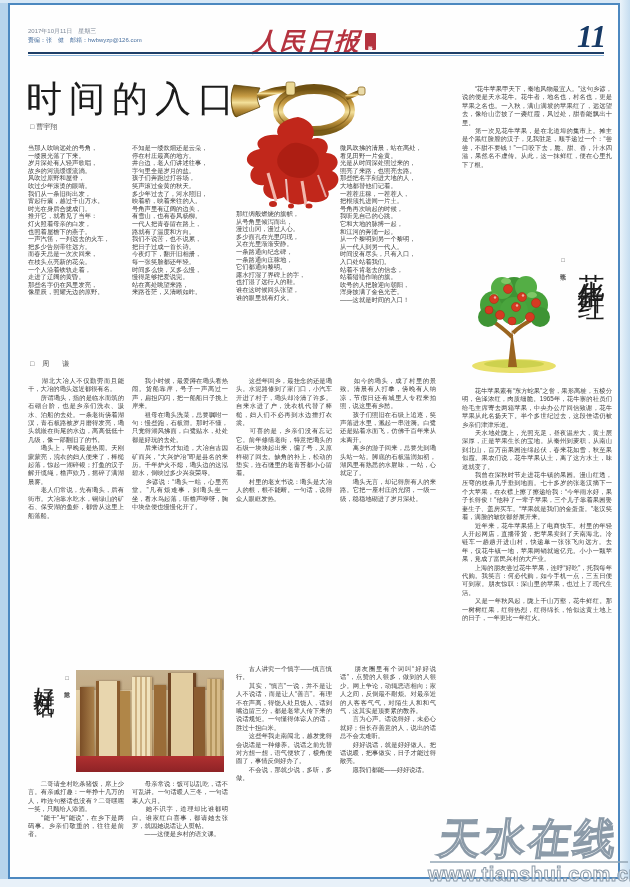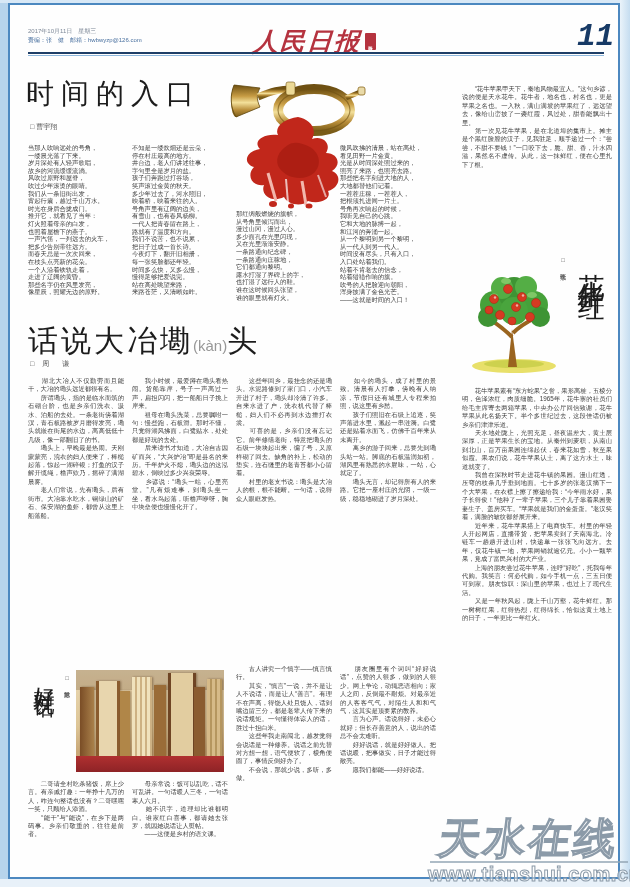--- a/index.html
+++ b/index.html
@@ -29,27 +29,27 @@
     width:11px; height:17px; background:#b5333f; color:#fff; font-size:4.5px;
     writing-mode:vertical-rl; text-orientation:upright; line-height:11px; text-align:center;
     border-radius:1px;
   }
   .section-box {
     left:469px; top:24px; background:#173a66; padding:3px 9px;
     font-size:15px; font-weight:bold; letter-spacing:4px; color:#cf1322;
     text-shadow:-1px 0 #fff,1px 0 #fff,0 -1px #fff,0 1px #fff;
   }
   .page-num {
-    left:567px; top:14px; font-family:Liberation Mono, monospace; font-style:italic;
+    left:567px; top:14px; font-family:Liberation Serif, serif; font-style:italic;
     font-weight:bold; font-size:31px; color:#173a66;
   }
   .header-rule { left:18px; top:47px; width:576px; height:1px;
     border-top:2px solid #1e3e67; border-bottom:1px solid #8fb8dd; }
   
-  .a1-title { left:16px; top:70px; font-size:28px; color:#1c1c1c; letter-spacing:7px; }
+  .a1-title { left:16px; top:70px; font-size:36px; color:#1c1c1c; letter-spacing:7px; }
   .author   { font-size:7px; color:#555; }
   .a1-author{ left:20px; top:117px; }
   .a2-title { left:18px; top:316px; font-size:30px; color:#1c1c1c; letter-spacing:3px; }
   .a2-title .pinyin { font-size:15px; color:#979797; letter-spacing:0; }
   .a2-author{ left:20px; top:354px; letter-spacing:3px; }
   .vtitle { writing-mode:vertical-rl; text-orientation:upright; color:#1c1c1c; }
   .vauthor{ writing-mode:vertical-rl; text-orientation:upright; font-size:6px; color:#555; }
   .a3-title { left:20px; top:666px; font-size:21px; letter-spacing:3px; height:110px; }
   .a3-author{ left:52px; top:670px; }
   .hn-title { left:563px; top:247px; font-size:27px; letter-spacing:7px; height:135px; }
@@ -198,21 +198,20 @@
 从一个黎明到另一个黎明，
 从一代人到另一代人。
 时间没有尽头，只有入口，
 入口处站着我们。
 站着不肯老去的信念，
 站着猎猎作响的旗。
 吹号的人把脸迎向朝阳，
 浑身披满了金色光芒。
 ——这就是时间的入口！</div>
 
-  <div class="abs a2-title"><span>话说大冶墈</span><span class="pinyin">(kàn)</span><span>头</span></div>
   <div class="abs author a2-author">□ 周　谦</div>
 
   <div class="abs prose col" style="left:18px;  top:372px; height:282px;">　　湖北大冶人不仅勤劳而且能干，大冶的墈头远近都很有名。
 　　所谓墈头，指的是临水而筑的石砌台阶，也是乡亲们洗衣、汲水、泊船的去处。一条老街傍着湖汊，青石板路被岁月磨得发亮，墈头就嵌在街尾的水边，高高低低十几级，像一部翻旧了的书。
 　　墈头上，早晚最是热闹。天刚蒙蒙亮，浣衣的妇人便来了，棒槌起落，惊起一湖碎银；打鱼的汉子解开缆绳，橹声欸乃，摇碎了满湖晨雾。
 　　老人们常说，先有墈头，后有街市。大冶靠水吃水，铜绿山的矿石、保安湖的鱼虾，都曾从这里上船落船。</div>
   <div class="abs prose col" style="left:122px; top:372px; height:282px;">　　我小时候，最爱蹲在墈头看热闹。货船靠岸，号子一声高过一声，扁担闪闪，把一船船日子挑上岸来。
 　　祖母在墈头洗菜，总要嘱咐一句：慢些跑，石板滑。那时不懂，只觉得湖风拂面，白鹭贴水，处处都是好玩的去处。
 　　后来读书才知道，大冶自古因矿而兴，“大兴炉冶”即是县名的来历。千年炉火不熄，墈头边的这泓碧水，倒映过多少兴衰荣辱。
 　　乡谚说：“墈头一站，心里亮堂。”凡有烦难事，到墈头坐一坐，看水鸟起落，听橹声咿呀，胸中块垒便也慢慢化开了。</div>

